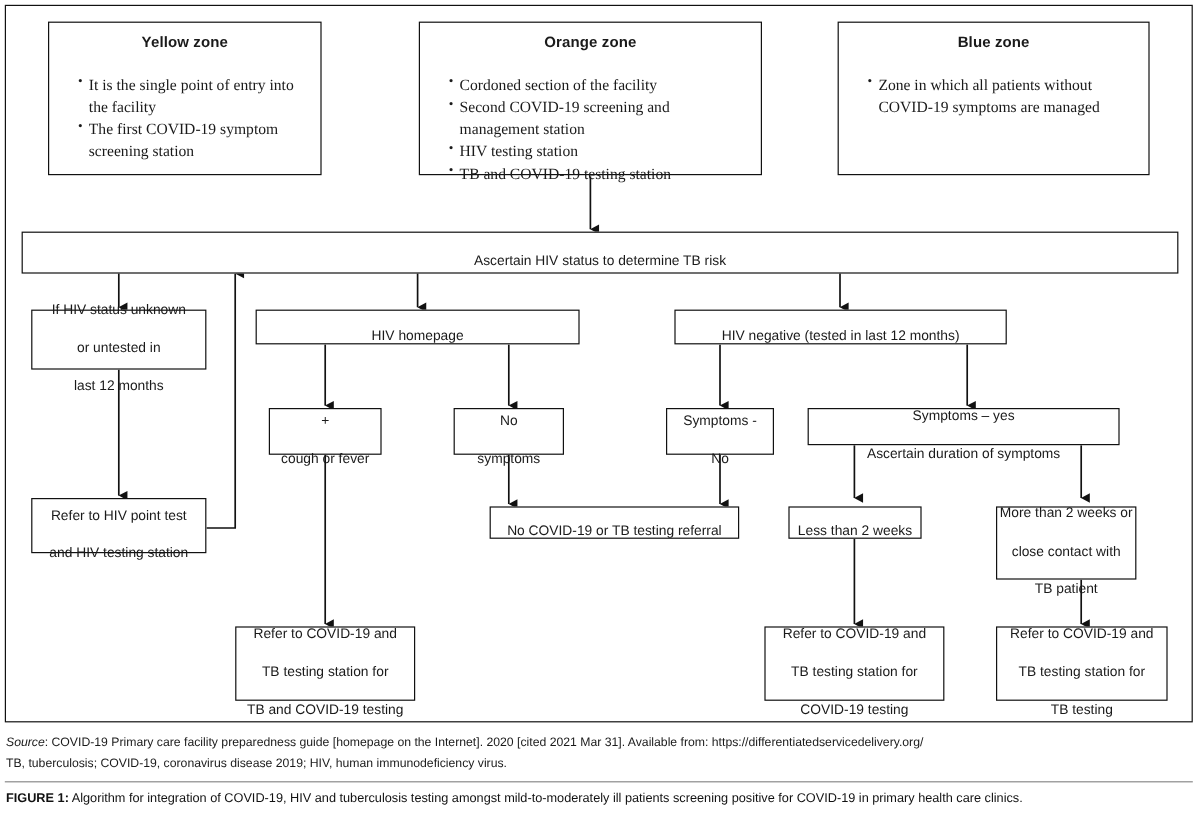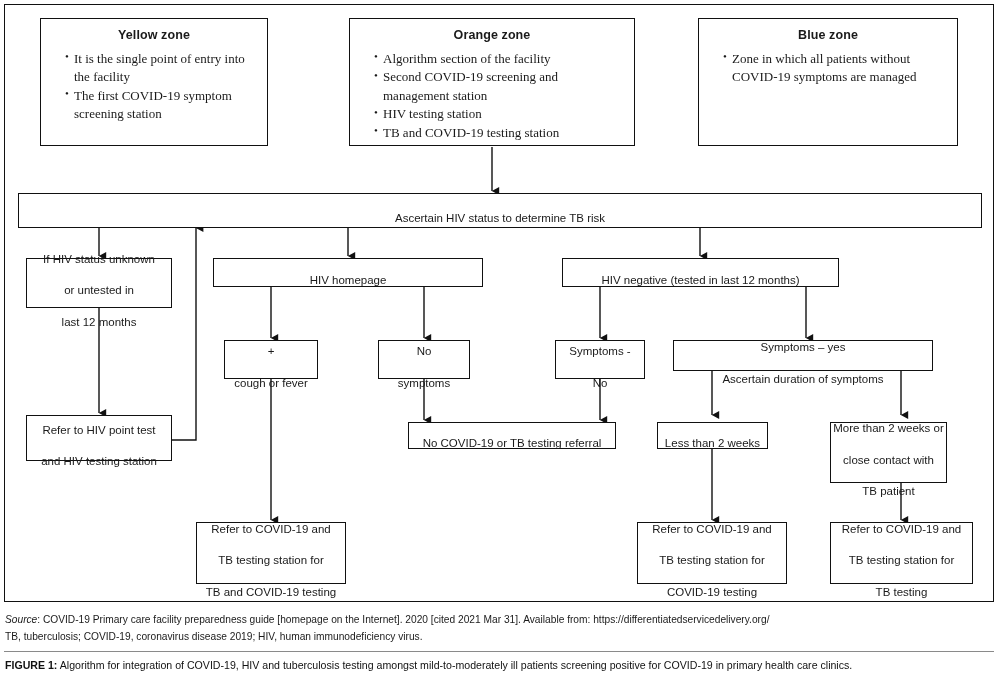--- a/index.html
+++ b/index.html
@@ -56,21 +56,21 @@
   .node .line { display: block; white-space: nowrap; margin-top: 16px; }
   .zone-box {
     align-items: stretch;
     justify-content: flex-start;
     padding: 8px 10px 8px 10px;
   }
   .zone-title {
     font-weight: bold;
     font-size: 12.5px;
     text-align: center;
-    margin-bottom: 6px;
+    margin-bottom: 18px;
     letter-spacing: .1px;
   }
   ul.zone-list {
     margin: 0;
     padding: 0 0 0 14px;
     list-style: none;
     text-align: left;
     font-size: 13px;
     line-height: 1.42;
     font-family: Liberation Serif, serif;
@@ -173,21 +173,21 @@
     <div class="zone-title">Yellow zone</div>
     <ul class="zone-list">
       <li>It is the single point of entry into the facility</li>
       <li>The first COVID-19 symptom screening station</li>
     </ul>
   </div>
 
   <div class="node zone-box" style="left:349px; top:18px; width:286px; height:128px;">
     <div class="zone-title">Orange zone</div>
     <ul class="zone-list">
-      <li>Algorithm section of the facility</li>
+      <li>Cordoned section of the facility</li>
       <li>Second COVID-19 screening and management station</li>
       <li>HIV testing station</li>
       <li>TB and COVID-19 testing station</li>
     </ul>
   </div>
 
   <div class="node zone-box" style="left:698px; top:18px; width:260px; height:128px;">
     <div class="zone-title">Blue zone</div>
     <ul class="zone-list">
       <li>Zone in which all patients without COVID-19 symptoms are managed</li>

